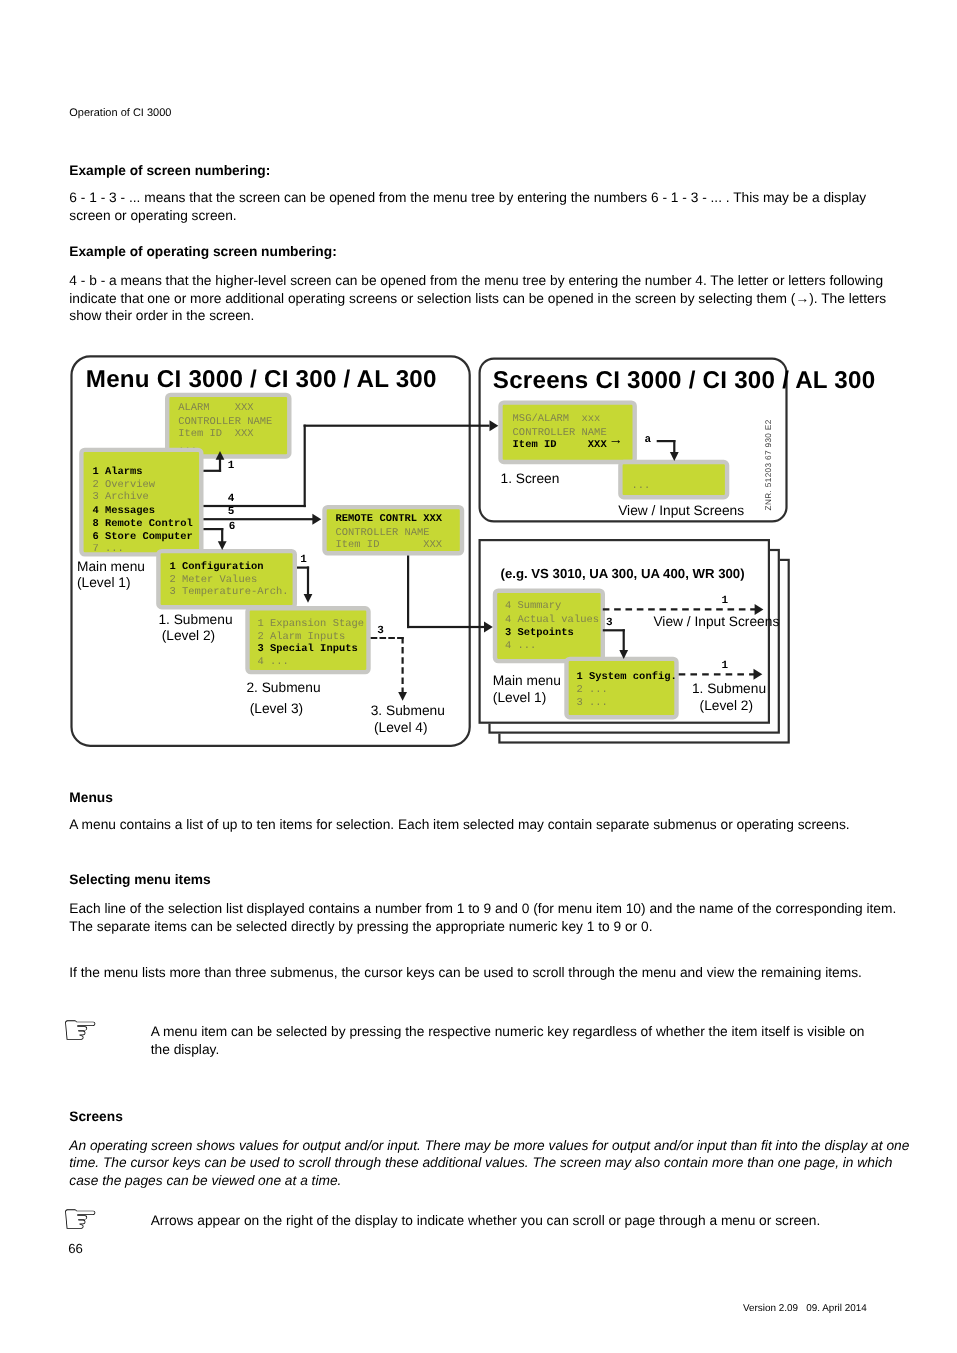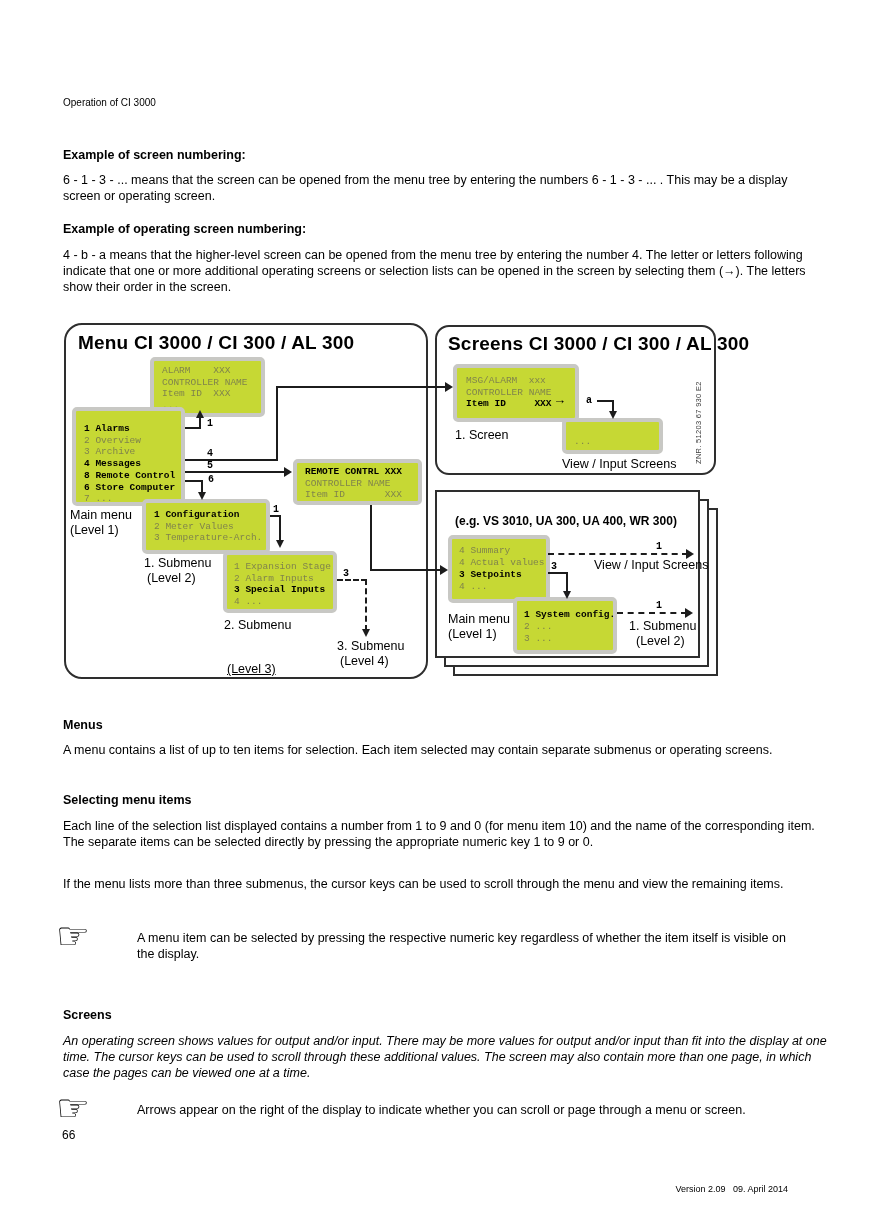--- a/index.html
+++ b/index.html
@@ -1,21 +1,21 @@
 <!DOCTYPE html>
 <html><head>
 <meta charset="utf-8">
 <style>
   html,body{margin:0;padding:0;background:#e8e8e8;}
   .page{position:relative;width:870px;height:1230px;background:#ffffff;margin:0 auto;
         font-family:"Liberation Sans",sans-serif;color:#000;overflow:hidden;}
   .hdr{position:absolute;font-size:10px;}
   .h{position:absolute;font-weight:bold;font-size:12.5px;}
   .p{position:absolute;font-size:12.5px;line-height:16px;}
-  .btitle{position:absolute;font-weight:bold;font-size:19px;z-index:3;letter-spacing:0.2px;}
+  .btitle{position:absolute;font-weight:bold;font-size:22px;z-index:3;letter-spacing:0.2px;}
   .bsub{position:absolute;font-weight:bold;font-size:12px;z-index:3;}
   .lbl{position:absolute;font-size:12.5px;z-index:5;}
   .rbx{position:absolute;border:2px solid #2e2e2e;border-radius:18px;background:#fff;z-index:1;box-sizing:border-box;}
   .sheet{position:absolute;border:2px solid #2e2e2e;background:#fff;box-sizing:border-box;}
   .scr{position:absolute;box-sizing:border-box;background:#c6d834;border:4px solid #c8c8c4;border-radius:5px;
        font-family:"Liberation Mono","DejaVu Sans Mono",monospace;font-size:9.5px;line-height:11.7px;z-index:4;}
   .scr .r{white-space:pre;color:#000;}
   .scr .d{color:#80844c;}
   .scr .b{font-weight:bold;}
   .ln{position:absolute;background:#1c1c1c;z-index:6;}
@@ -163,21 +163,21 @@
 
   <div class="dh" style="left:617px;top:612px;width:70px;"></div>
   <div class="ah ah-r" style="left:685px;top:608px;"></div>
   <div class="al" style="left:656px;top:600px;">1</div>
 
   <div class="lbl" style="left:70px;top:508px;">Main menu</div>
   <div class="lbl" style="left:70px;top:523px;">(Level 1)</div>
   <div class="lbl" style="left:144px;top:556px;">1. Submenu</div>
   <div class="lbl" style="left:147px;top:571px;">(Level 2)</div>
   <div class="lbl" style="left:224px;top:618px;">2. Submenu</div>
-  <div class="lbl" style="left:227px;top:662px;text-decoration:underline;">(Level 3)</div>
+  <div class="lbl" style="left:227px;top:637px;">(Level 3)</div>
   <div class="lbl" style="left:337px;top:639px;">3. Submenu</div>
   <div class="lbl" style="left:340px;top:654px;">(Level 4)</div>
 
   <div class="lbl" style="left:455px;top:428px;">1. Screen</div>
   <div class="lbl" style="left:562px;top:457px;">View / Input Screens</div>
 
   <div class="lbl" style="left:448px;top:612px;">Main menu</div>
   <div class="lbl" style="left:448px;top:627px;">(Level 1)</div>
   <div class="lbl" style="left:594px;top:558px;">View / Input Screens</div>
   <div class="lbl" style="left:629px;top:619px;">1. Submenu</div>

